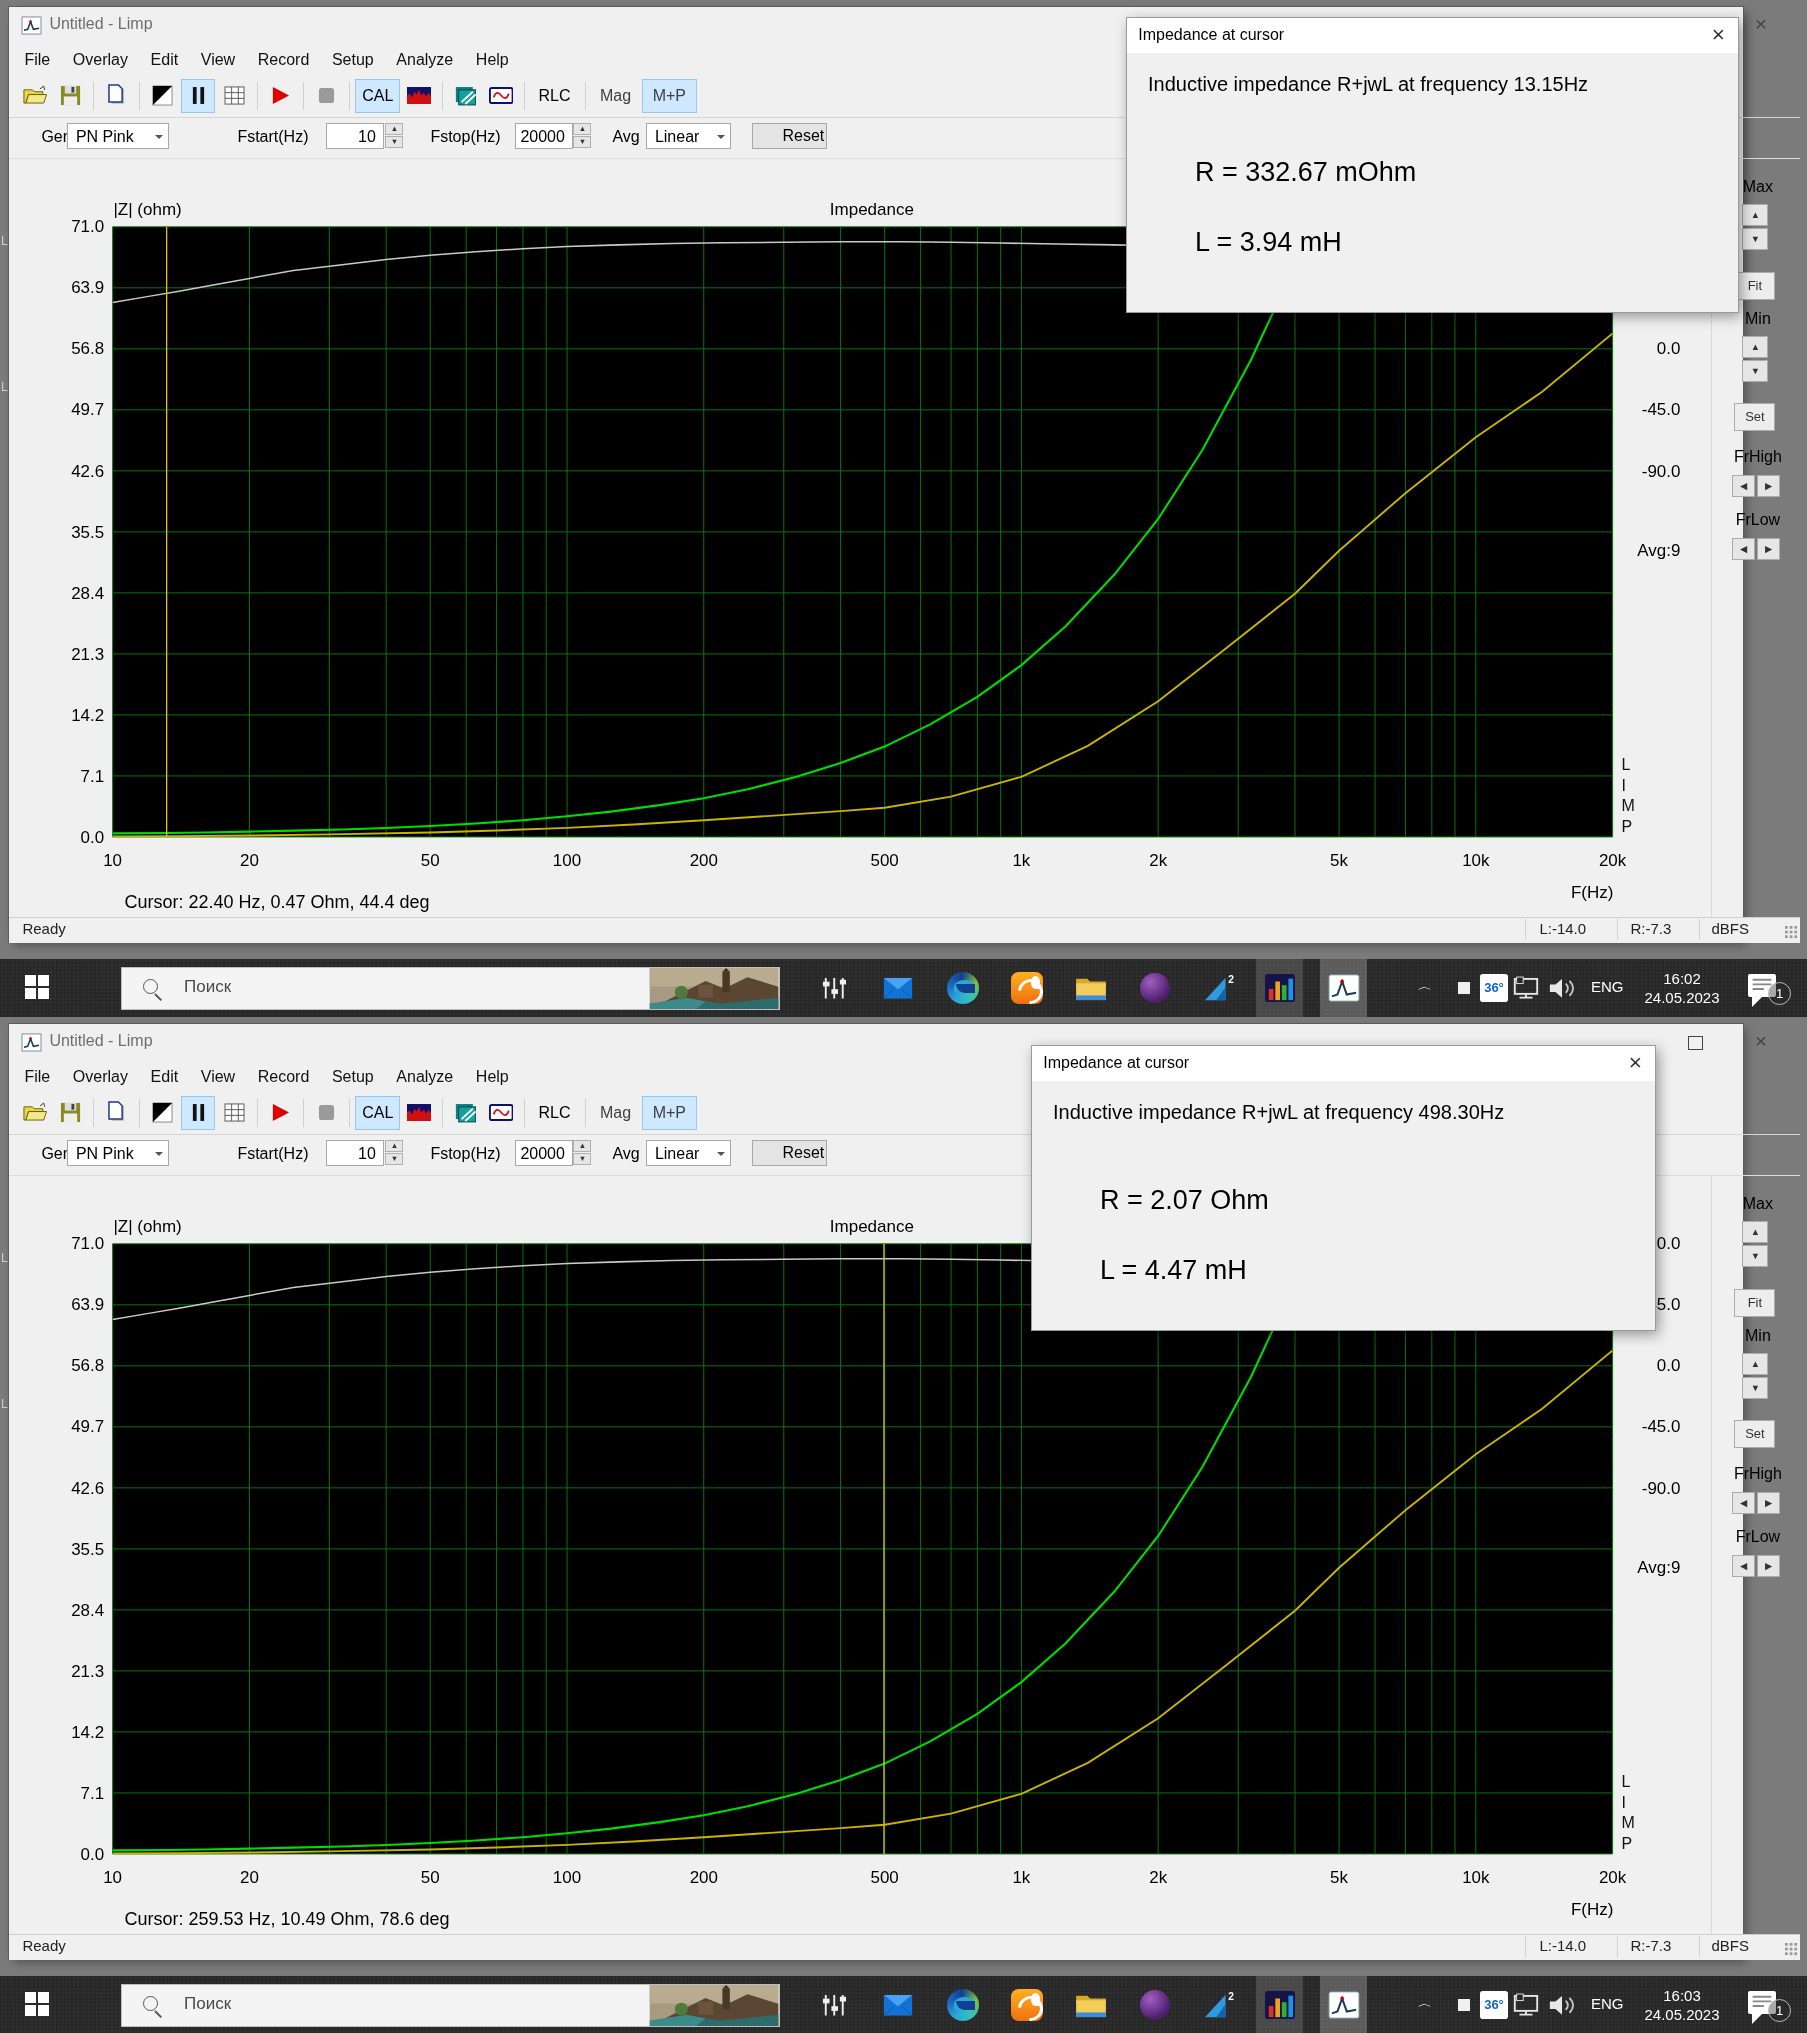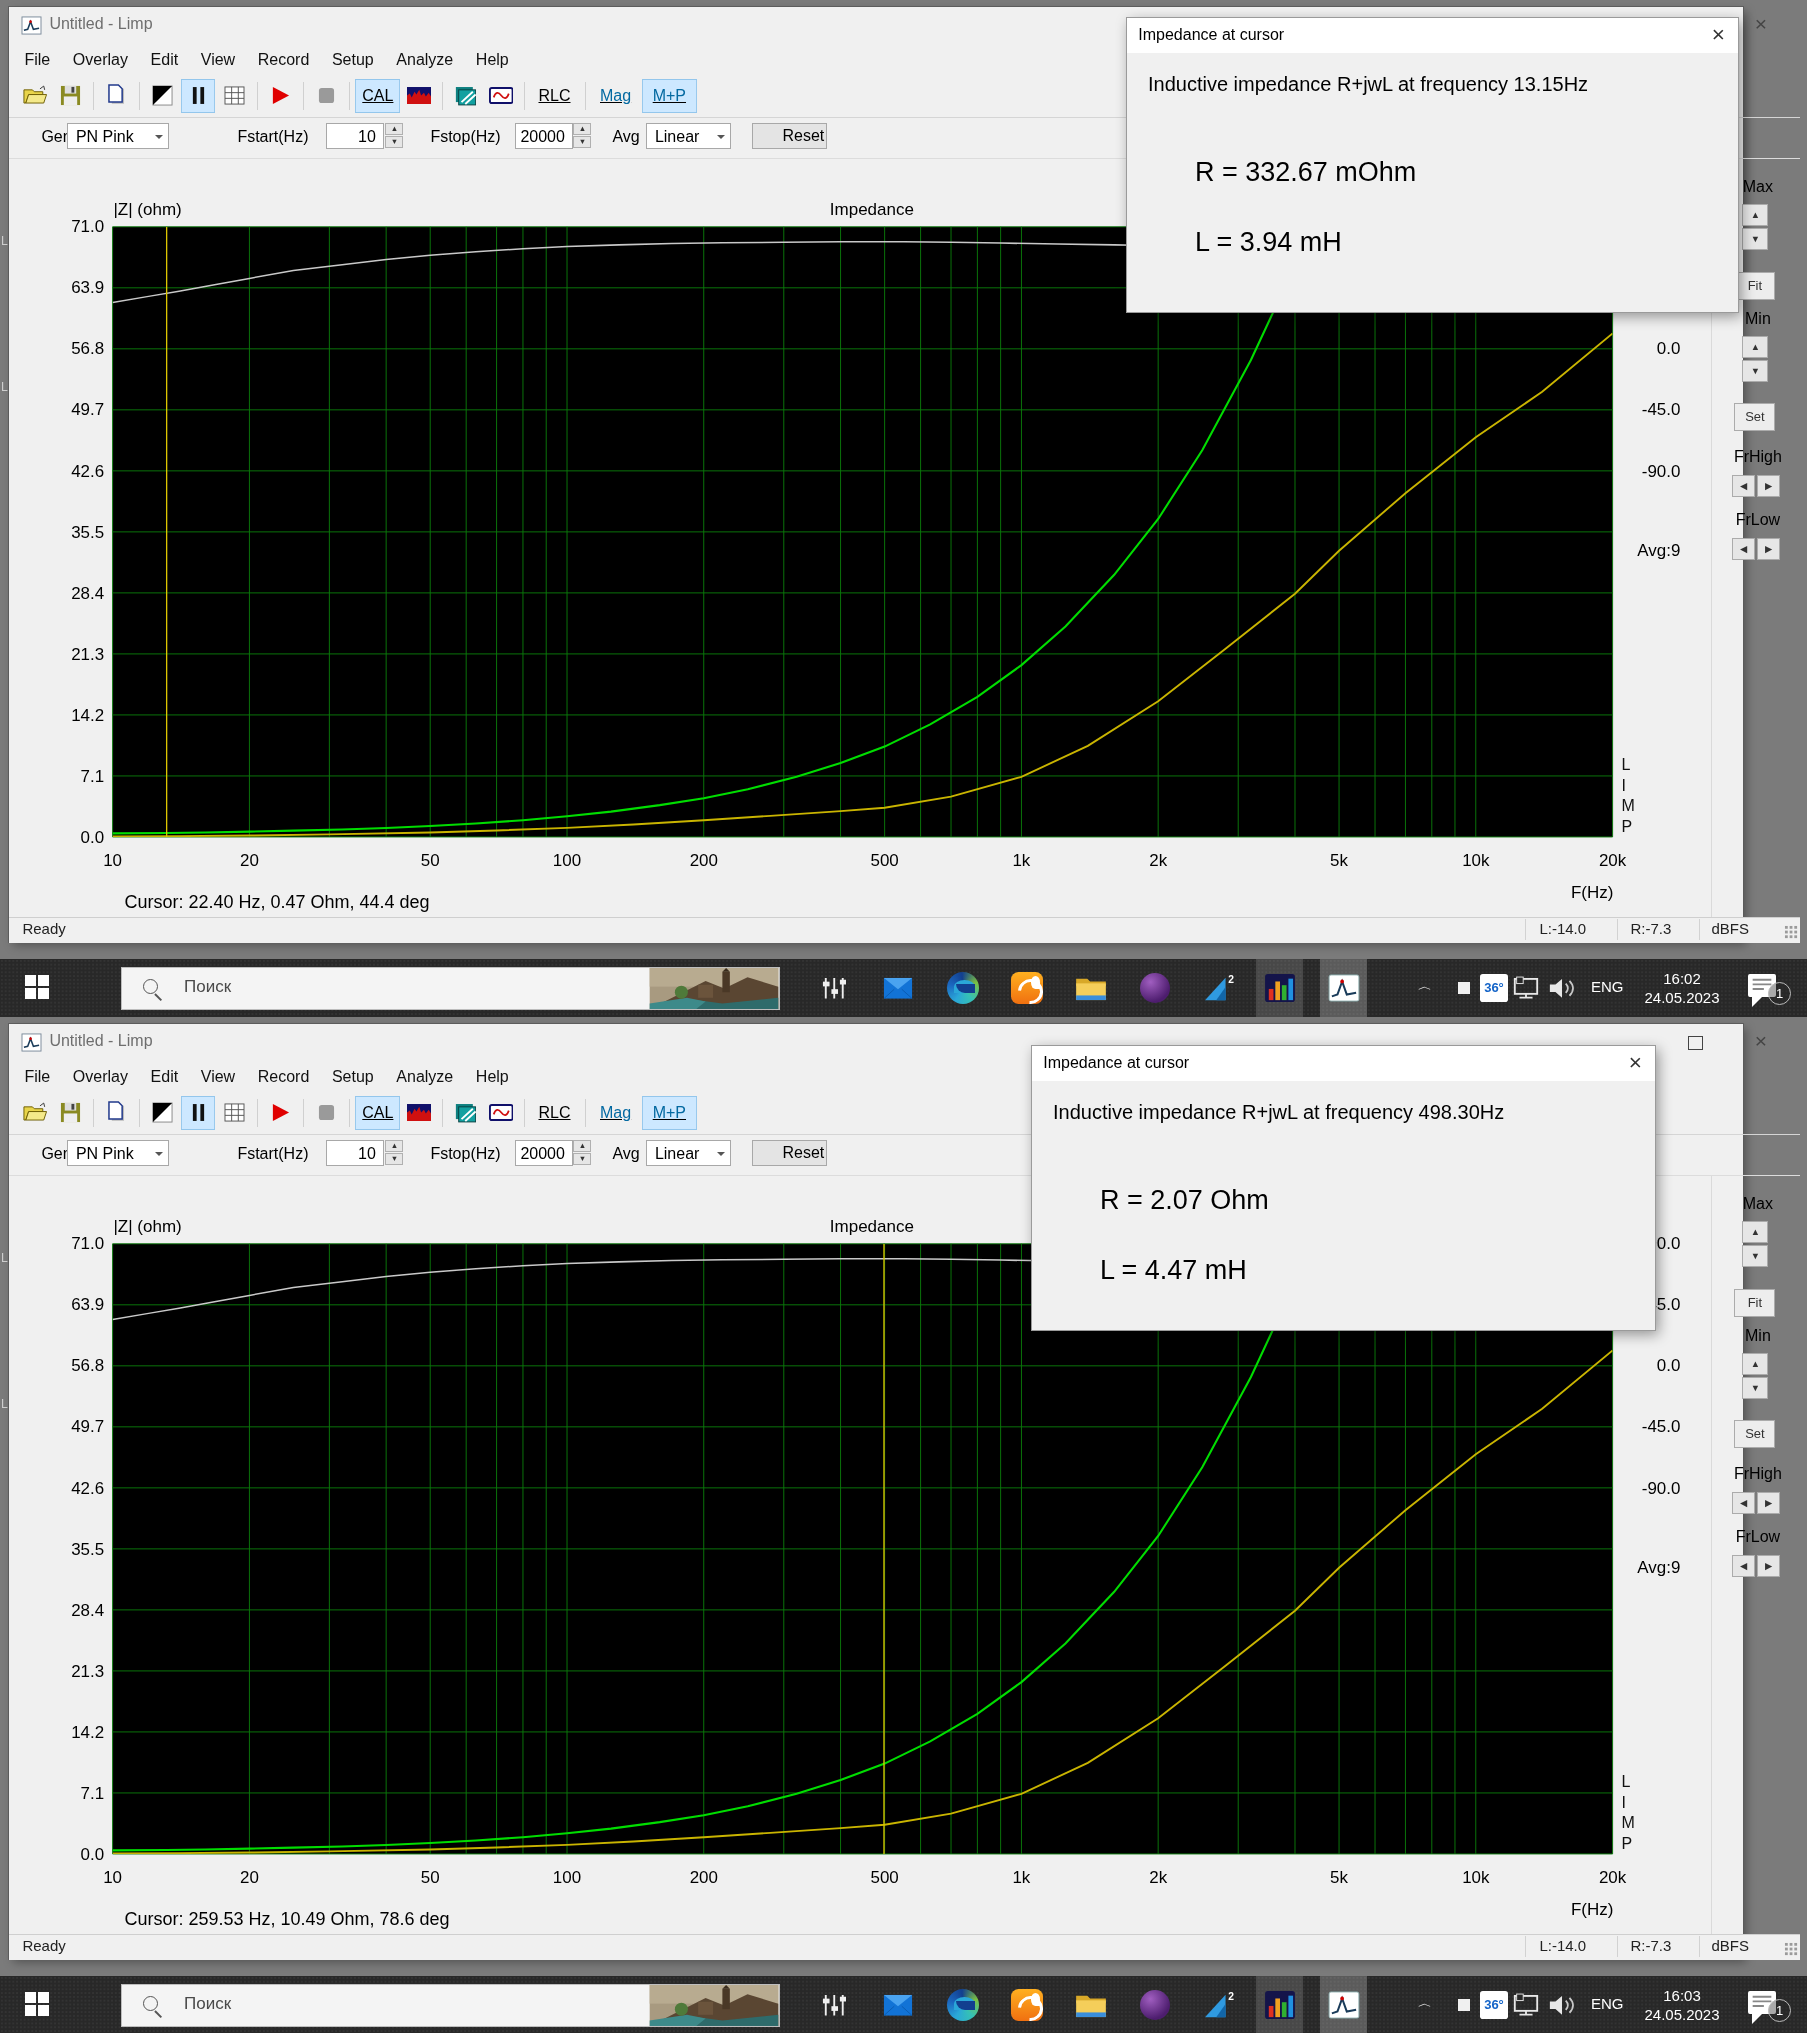--- a/index.html
+++ b/index.html
@@ -11,25 +11,25 @@
   .titlebar{position:absolute;left:0;top:0;width:100%;height:38px;background:#f0f0f0;}
   .title-icon{position:absolute;left:11.3px;top:9.4px;width:21px;height:19px;}
   .title-text{position:absolute;left:40px;top:8.5px;font-size:16px;color:#6e6e6e;}
   .win-close{position:absolute;left:1725px;top:1.9px;width:53px;height:32px;text-align:center;
              font-size:21px;color:#444;line-height:32px;}
   .win-max{position:absolute;left:1679px;top:12.2px;width:12.2px;height:12.2px;border:1.9px solid #444;}
   .menubar{position:absolute;left:3.8px;top:38px;height:30px;display:flex;align-items:center;}
   .menu-item{padding:0 11.3px;font-size:16px;color:#111;}
   .toolbar{position:absolute;left:0;top:68px;width:1791px;height:43px;border-bottom:0.9px solid #d5d5d5;
            display:flex;align-items:center;padding-left:7.5px;box-sizing:border-box;}
-  .tb{width:34px;height:34px;display:flex;align-items:center;justify-content:center;margin:0 0.9px;text-decoration:underline;}
+  .tb{width:34px;height:34px;display:flex;align-items:center;justify-content:center;margin:0 0.9px;}
   .tb.active{background:#cde8ff;box-shadow:0 0 0 0.9px #93c6ec inset;}
   .tb-sep{width:0.9px;height:28px;background:#d0d0d0;margin:0 4.7px;}
   .tb-label{font-size:16px;color:#000;padding:0 3.8px;}
-  .tb-label.teal{color:#0369a1;}
+  .tb-label.teal{color:#404040;}
   .genrow{position:absolute;left:0;top:111px;width:1791px;height:40px;border-bottom:0.9px solid #dcdcdc;font-size:16px;color:#000;}
   .genrow .lbl{position:absolute;top:10.4px;}
   .combo{position:absolute;top:5.6px;height:26px;background:#fff;border:0.9px solid #a8a8a8;
          font-size:16px;line-height:26px;padding-left:7.5px;box-sizing:border-box;color:#000;}
   .combo .arr{position:absolute;right:5.6px;top:10.4px;width:0;height:0;border:4.7px solid transparent;border-top-color:#555;}
   .numbox{position:absolute;top:5.6px;height:26px;background:#fff;border:0.9px solid #a8a8a8;
           font-size:16px;line-height:26px;text-align:right;padding-right:7.5px;box-sizing:border-box;}
   .spin{position:absolute;top:5.6px;width:18px;height:26px;}
   .spin div{position:absolute;left:0;width:18px;height:12.2px;background:#e6e6e6;border:0.9px solid #b0b0b0;
             box-sizing:border-box;font-size:7.5px;color:#333;text-align:center;line-height:10.4px;}

